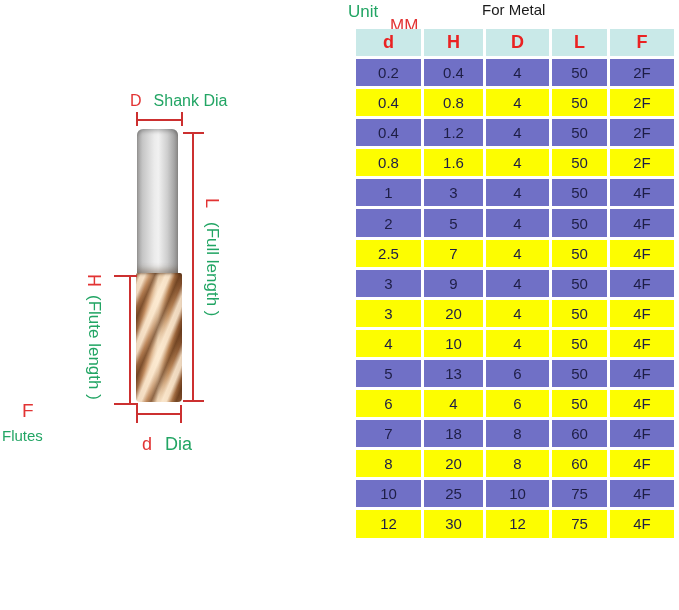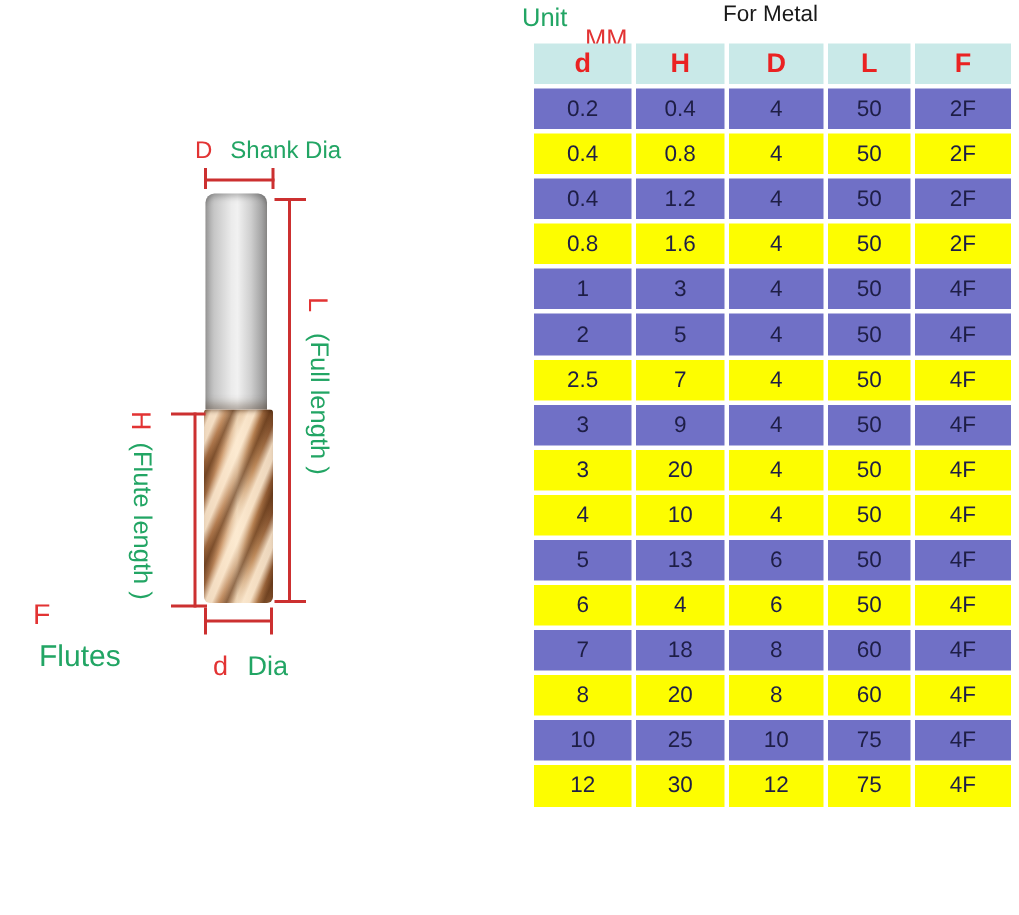--- a/index.html
+++ b/index.html
@@ -67,21 +67,21 @@
   .shank-dia-label .ltr{color:var(--red);margin-right:12px;}
   .shank-dia-label .txt{color:var(--green);}
   .vtext{position:absolute;writing-mode:vertical-rl;text-orientation:mixed;white-space:nowrap;}
   .full-length-label{left:201px;top:198px;font-size:18px;}
   .full-length-label .ltr{color:var(--red);}
   .full-length-label .txt{color:var(--green);font-size:17px;margin-inline-start:14px;}
   .flute-length-label{left:83px;top:274px;font-size:18px;}
   .flute-length-label .ltr{color:var(--red);}
   .flute-length-label .txt{color:var(--green);font-size:17px;margin-inline-start:8px;}
   .flutes-letter{position:absolute;left:22px;top:400px;font-size:19px;color:var(--red);}
-  .flutes-text{position:absolute;left:2px;top:427px;font-size:20px;color:var(--green);margin-left:24px;}
+  .flutes-text{position:absolute;left:2px;top:427px;font-size:15px;color:var(--green);}
   .dia-label{position:absolute;left:142px;top:434px;font-size:18px;white-space:nowrap;}
   .dia-label .ltr{color:var(--red);margin-right:13px;}
   .dia-label .txt{color:var(--green);margin-top:48px;}
 </style>
 </head>
 <body>
 
 <div id="stage">
 
   <span class="unit-label">Unit</span>

